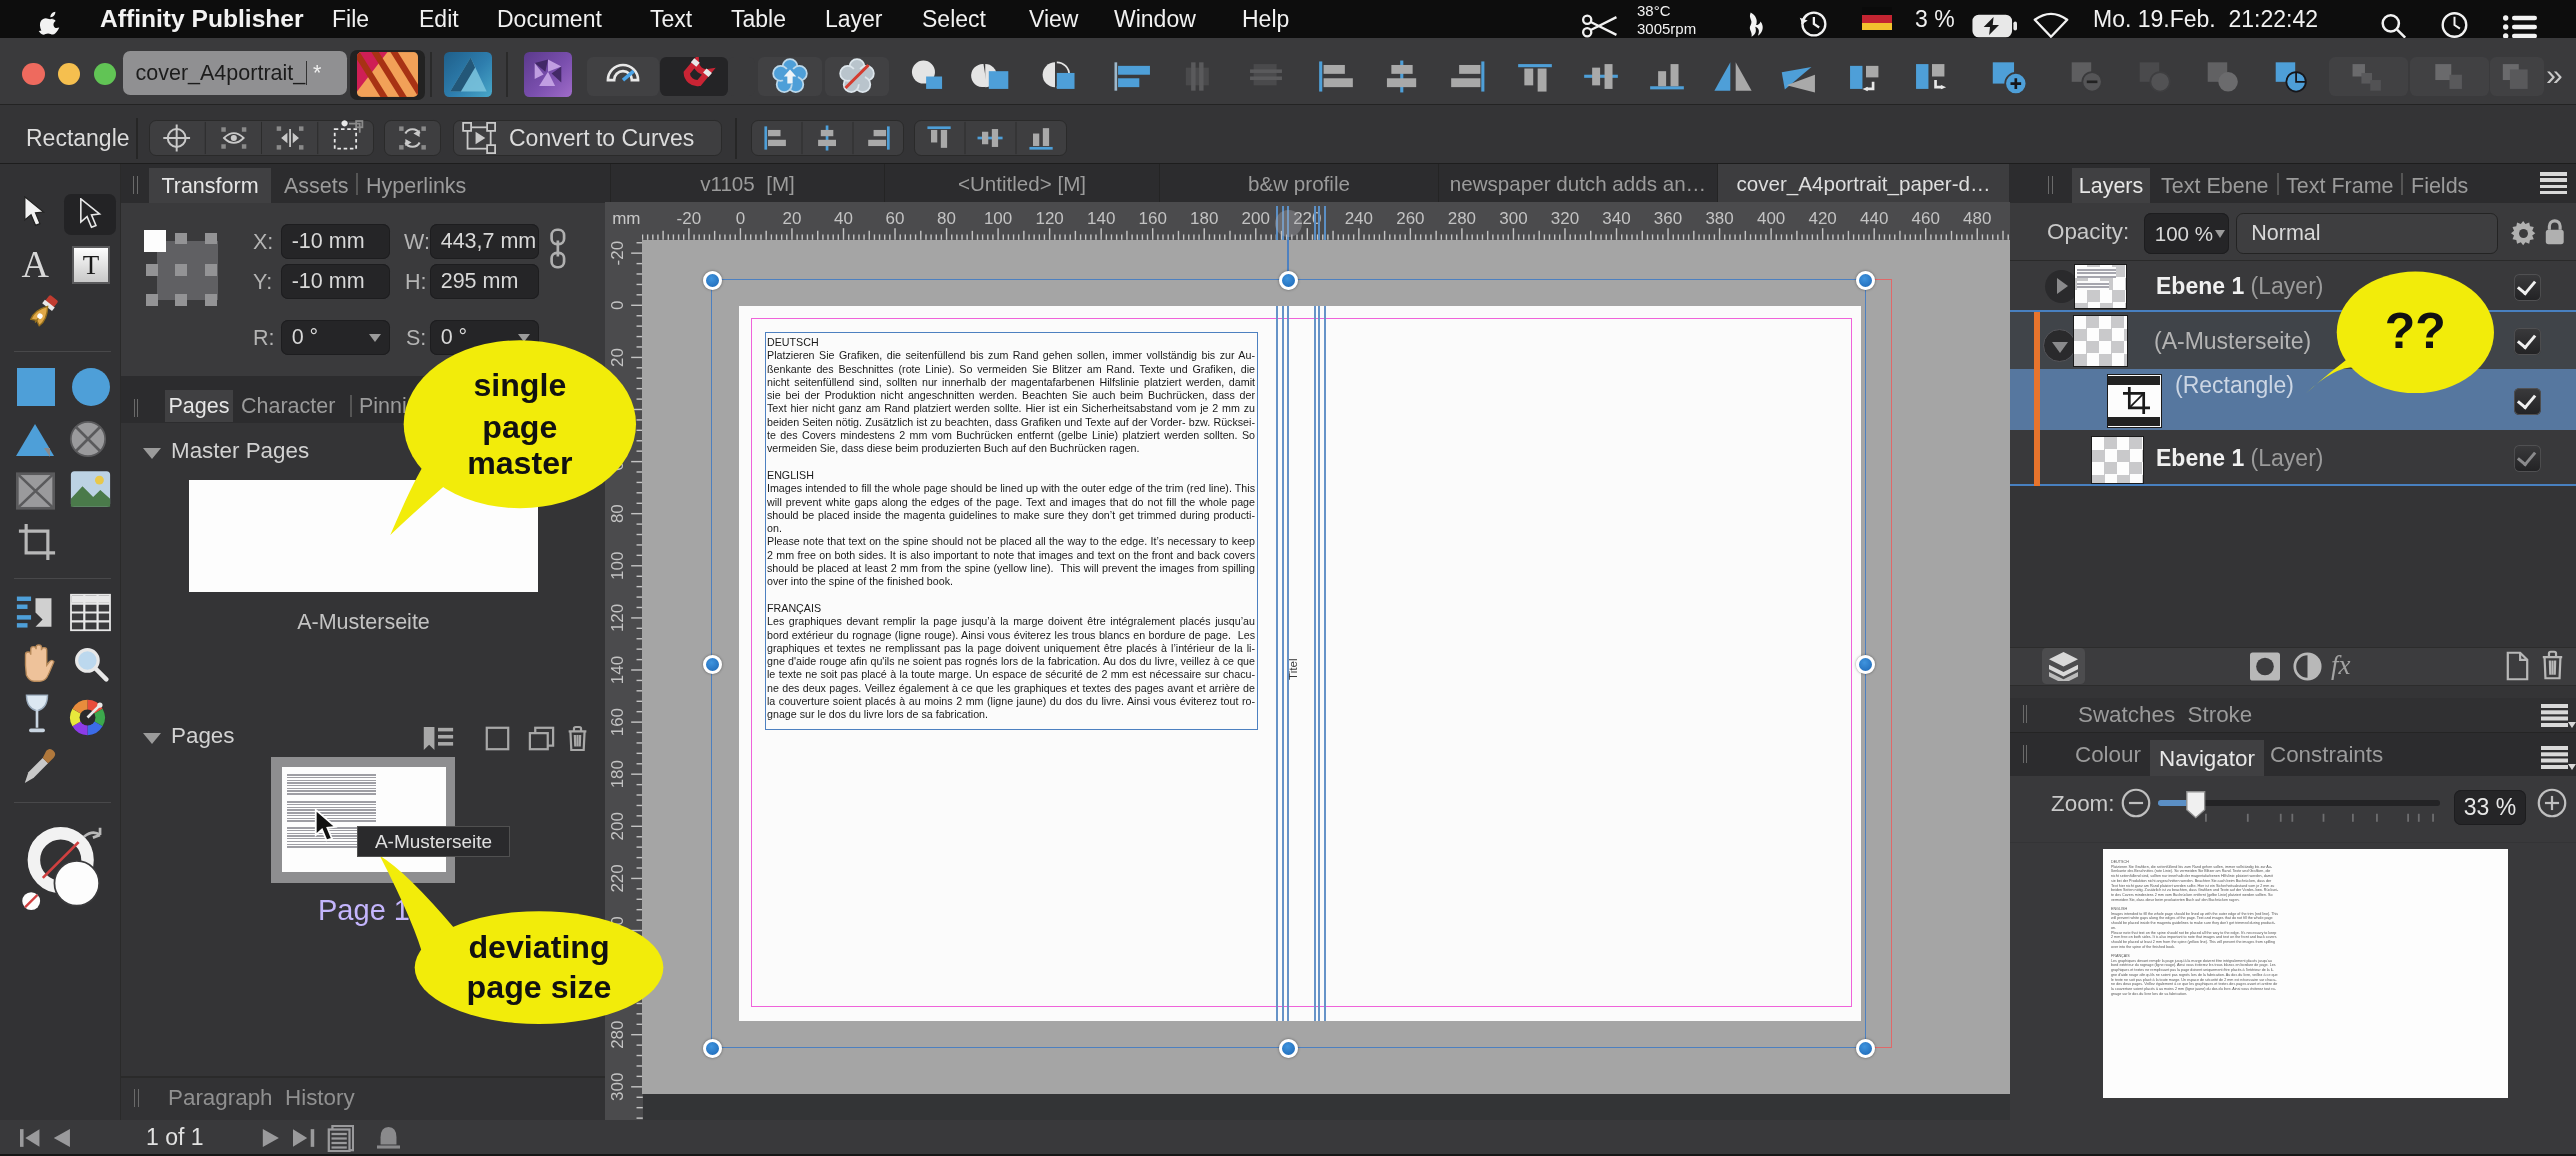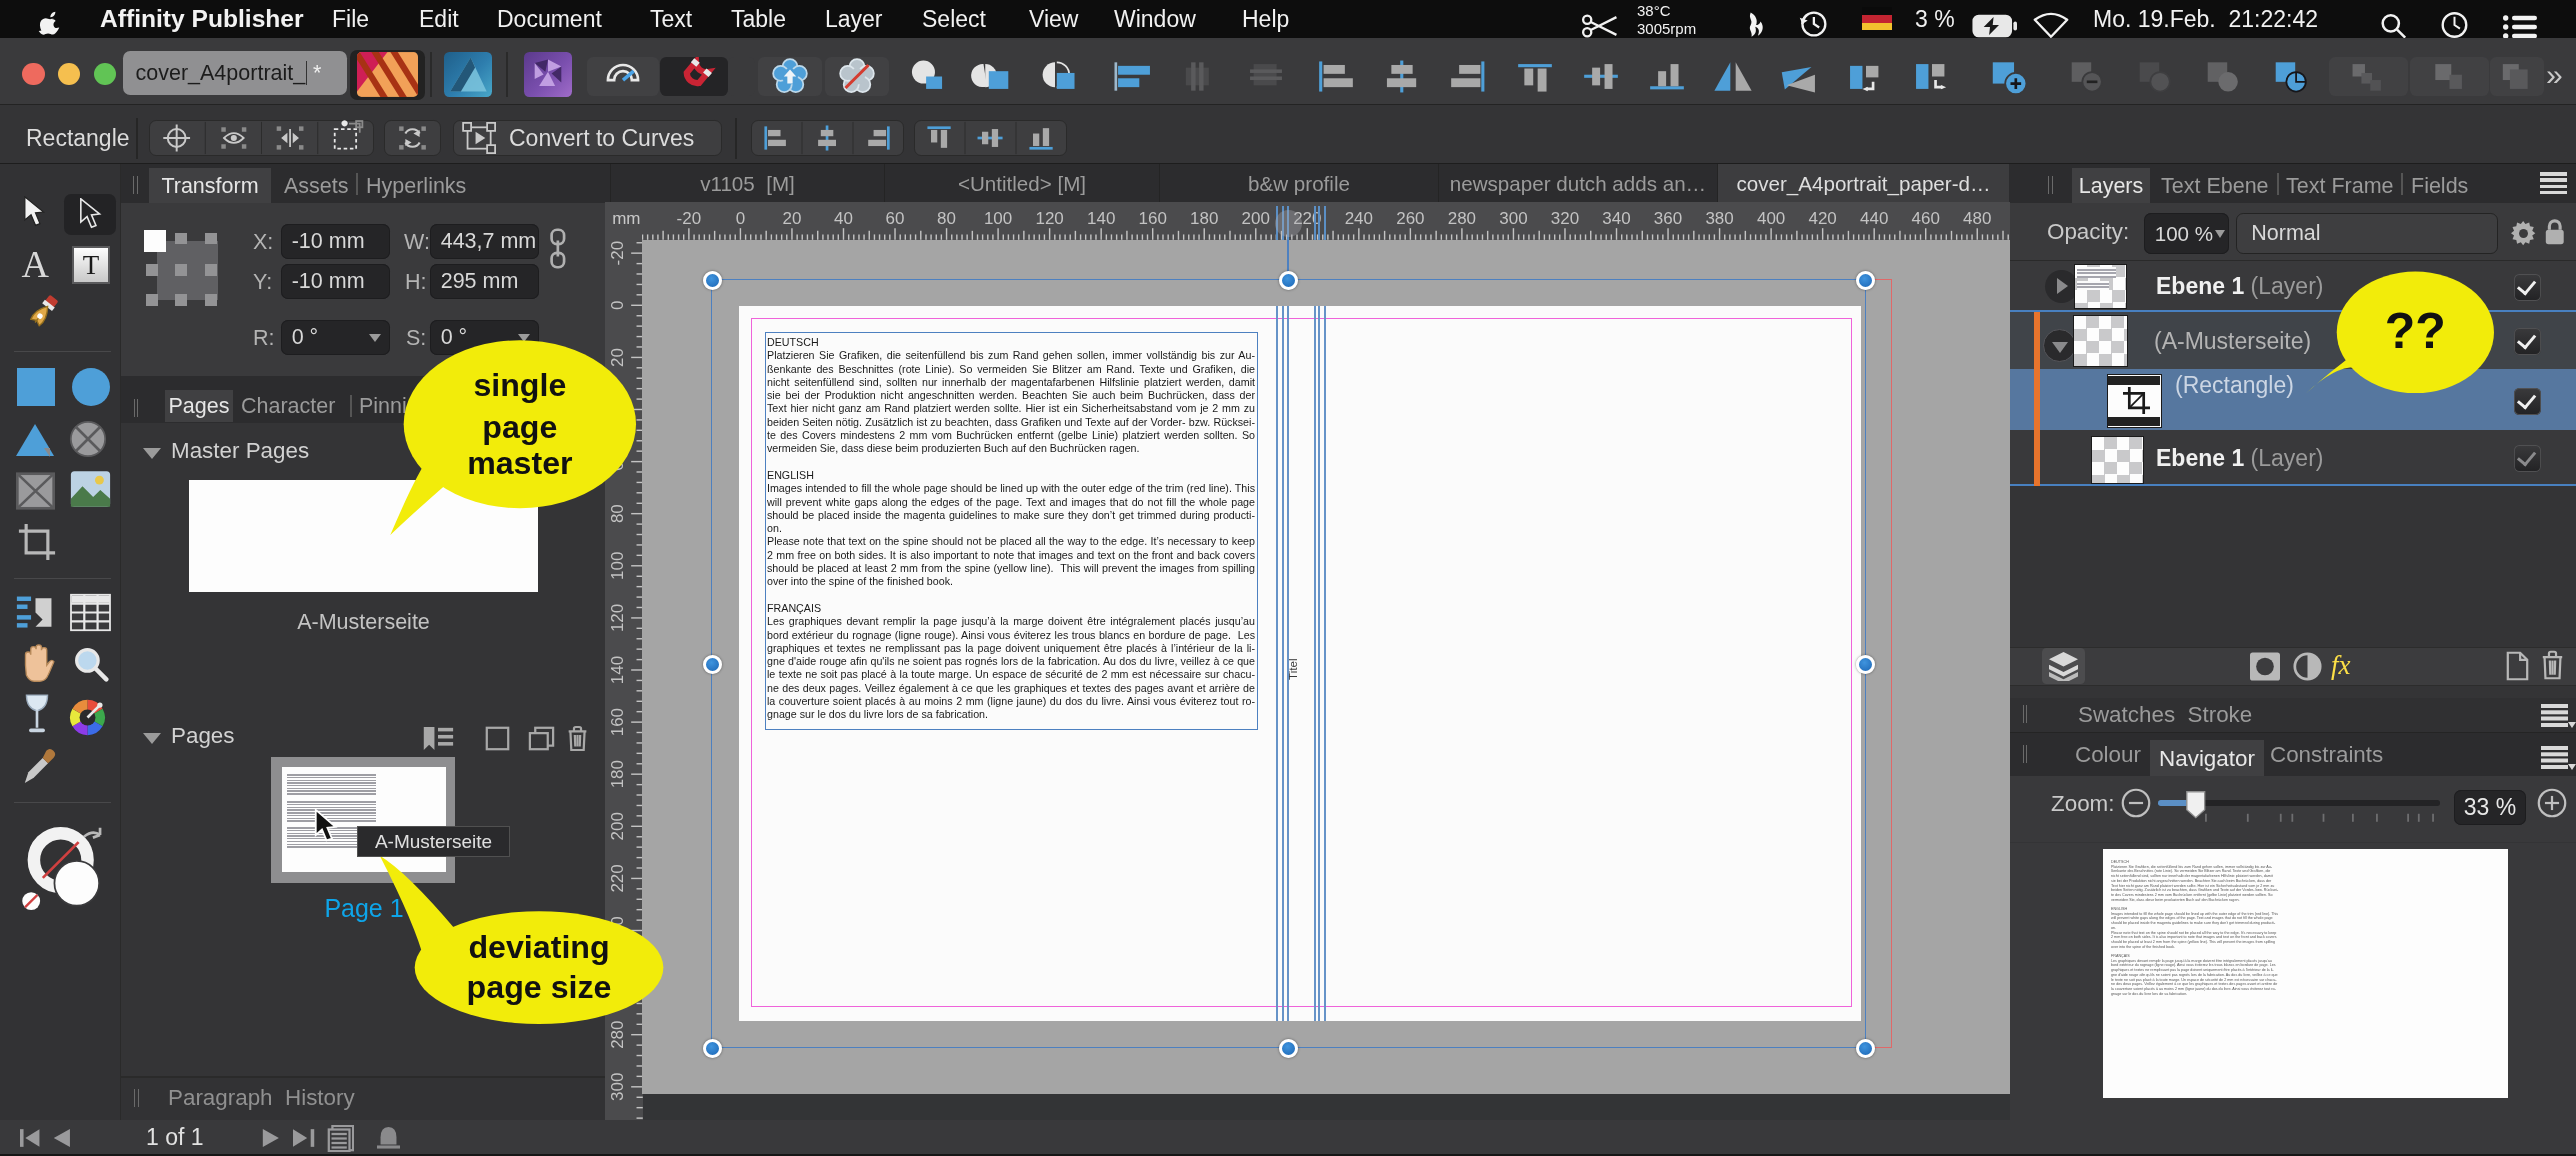--- a/index.html
+++ b/index.html
@@ -682,21 +682,21 @@
         <line x1="13" y1="11" x2="13" y2="24"></line>
         <line x1="16" y1="11" x2="15.5" y2="24"></line>
       </g>
     </svg>
 
   <div class="abs" style="left:150px;top:554px;width:184px;height:126px;background:#8e8e90;"></div>
   <div class="abs" style="left:161px;top:564px;width:164px;height:105px;background:#fdfdfd;"></div>
   <div class="abs" style="left:166px;top:570px;width:89px;height:23px;background:repeating-linear-gradient(#fdfdfd 0 1.3px,#9e9ea4 1.3px 2.7px);"></div>
   <div class="abs" style="left:166px;top:597px;width:89px;height:21.5px;background:repeating-linear-gradient(#fdfdfd 0 1.3px,#9e9ea4 1.3px 2.7px);"></div>
   <div class="abs" style="left:166px;top:623px;width:89px;height:23px;background:repeating-linear-gradient(#fdfdfd 0 1.3px,#9e9ea4 1.3px 2.7px);"></div>
-  <div class="abs" style="left:161px;top:691px;width:164px;text-align:center;font-size:25px;color:#0ea5e9;">Page 1</div>
+  <div class="abs" style="left:161px;top:691px;width:164px;text-align:center;font-size:29px;color:#c4b5fd;">Page 1</div>
 
   <div class="abs" style="left:0;top:873px;width:484px;height:1.8px;background:#2a2a2a;"></div>
   <div class="abs" style="left:0;top:875px;width:484px;height:42px;background:#323234;"></div>
   <div class="abs" style="left:13.4px;top:886px;width:4.5px;height:18px;border-left:1.8px solid #6a6a6a;border-right:1.8px solid #6a6a6a;"></div>
   <div class="abs" style="left:47px;top:882px;font-size:22.4px;color:#909090;">Paragraph&nbsp;&nbsp;History</div>
 </div>
 <div class="abs" id="rulercorner">
     <div style="position:absolute;left:7.2px;top:7.2px;">mm</div>
   </div>
 <div class="abs" id="hruler"><svg width="1368" height="38" viewBox="0 0 1529 42">
@@ -1233,21 +1233,21 @@
       </g>
     </svg>
   <svg class="abs" style="left:240px;top:449px;" width="30" height="29" viewBox="0 0 34 32">
       <rect x="0" y="0" width="34" height="32" rx="3" fill="#b8b8b8"></rect>
       <circle cx="17" cy="16" r="10" fill="#3c3c3e"></circle>
     </svg>
   <svg class="abs" style="left:283px;top:449px;" width="29" height="29" viewBox="0 0 32 32">
       <circle cx="16" cy="16" r="14" fill="none" stroke="#b8b8b8" stroke-width="3"></circle>
       <path d="M16 2 A14 14 0 0 1 16 30 Z" fill="#b8b8b8"></path>
     </svg>
-  <div class="abs" style="left:321px;top:447px;font-size:27px;color:#fde047;font-style:italic;font-family:'Liberation Serif',serif;">fx</div>
+  <div class="abs" style="left:321px;top:447px;font-size:27px;color:#a3a3a3;font-style:italic;font-family:'Liberation Serif',serif;">fx</div>
   <svg class="abs" style="left:496px;top:448px;" width="23" height="30" viewBox="0 0 26 34">
       <path d="M2 2 L16 2 L24 10 L24 32 L2 32 Z M16 2 L16 10 L24 10" fill="none" stroke="#b8b8b8" stroke-width="2.5"></path>
     </svg>
   <svg class="abs" style="left:531px;top:447px;" width="23" height="30" viewBox="0 0 26 34">
       <g fill="none" stroke="#b8b8b8" stroke-width="2.5">
         <path d="M2 8 L24 8 M9 8 L9 4 Q9 2 11 2 L15 2 Q17 2 17 4 L17 8"></path>
         <path d="M4 8 L5 32 L21 32 L22 8"></path>
         <line x1="10" y1="12" x2="10.5" y2="28"></line>
         <line x1="13" y1="12" x2="13" y2="28"></line>
         <line x1="16" y1="12" x2="15.5" y2="28"></line>

